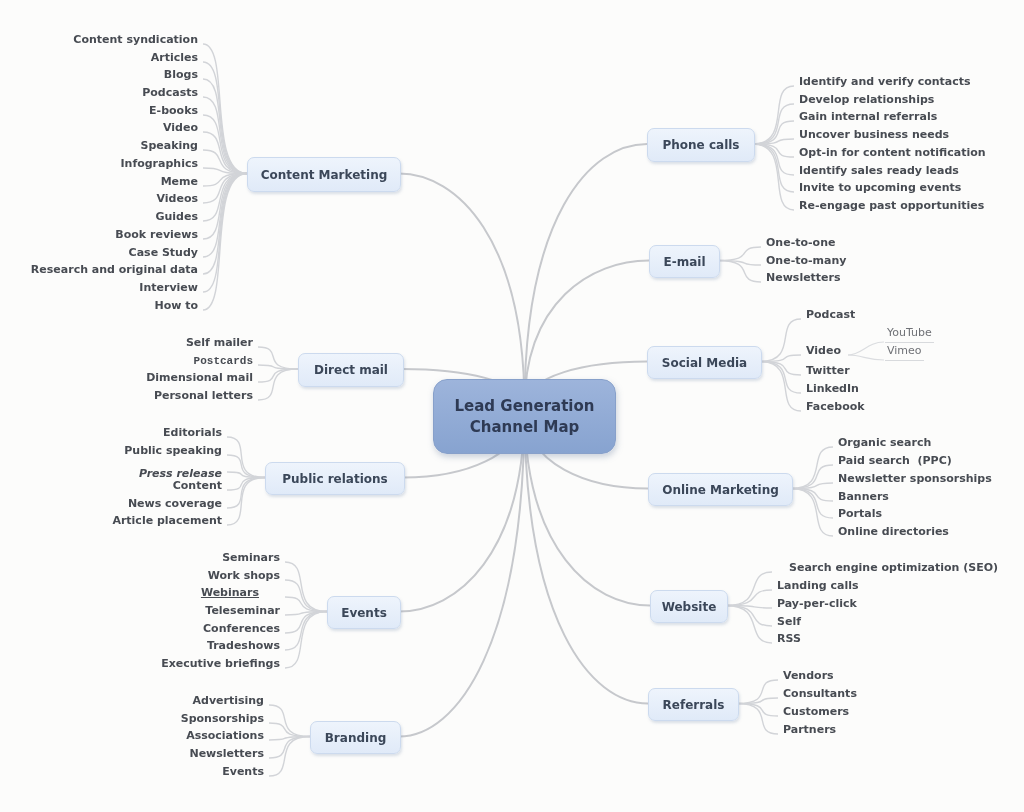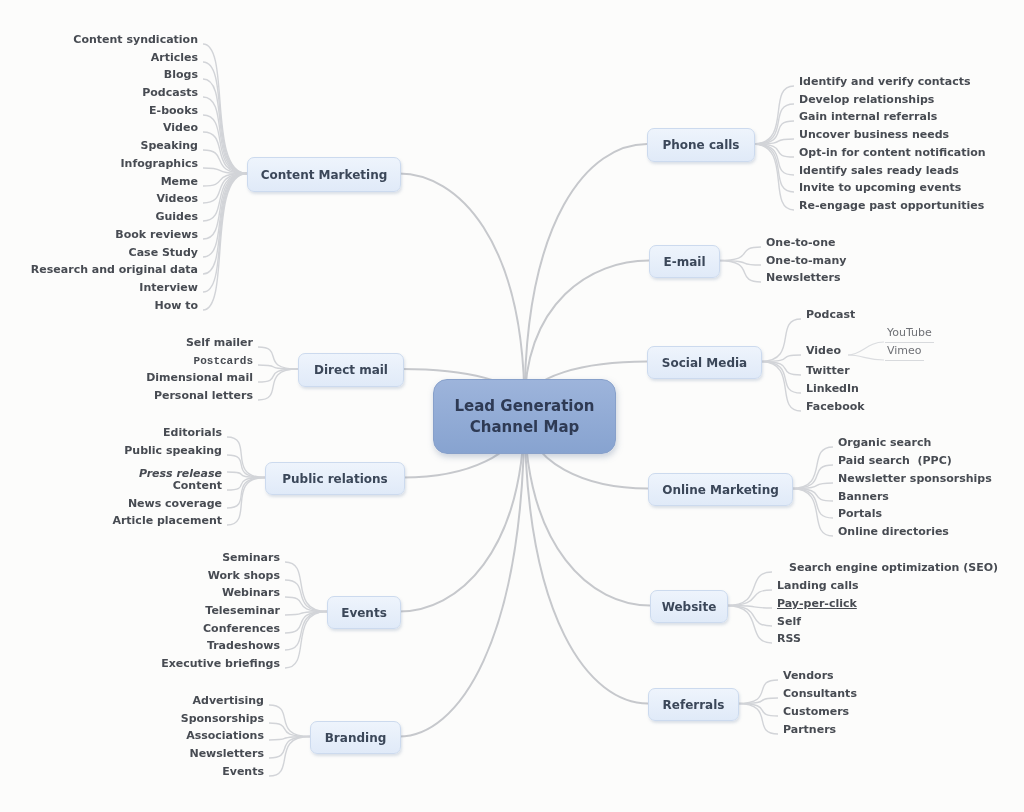--- a/index.html
+++ b/index.html
@@ -155,21 +155,21 @@
       <div class="branch-box" style="left: 298px; top: 353px; width: 104px; height: 32px;">Direct mail</div>
       <div class="leaf left" style="top: 424px; right: 802px;">Editorials</div>
       <div class="leaf left" style="top: 442px; right: 802px;">Public speaking</div>
       <div class="leaf left" style="top: 465px; right: 802px; font-style: italic;">Press release</div>
       <div class="leaf left" style="top: 477px; right: 802px;">Content</div>
       <div class="leaf left" style="top: 495px; right: 802px;">News coverage</div>
       <div class="leaf left" style="top: 512px; right: 802px;">Article placement</div>
       <div class="branch-box" style="left: 265px; top: 462px; width: 138px; height: 31px;">Public relations</div>
       <div class="leaf left" style="top: 549px; right: 744px;">Seminars</div>
       <div class="leaf left" style="top: 567px; right: 744px;">Work shops</div>
-      <div class="leaf left" style="top: 584px; right: 744px;">Webinars</div>
+      <div class="leaf left" style="top: 584px; right: 765px; text-decoration: underline;">Webinars</div>
       <div class="leaf left" style="top: 602px; right: 744px;">Teleseminar</div>
       <div class="leaf left" style="top: 620px; right: 744px;">Conferences</div>
       <div class="leaf left" style="top: 637px; right: 744px;">Tradeshows</div>
       <div class="leaf left" style="top: 655px; right: 744px;">Executive briefings</div>
       <div class="branch-box" style="left: 327px; top: 596px; width: 72px; height: 31px;">Events</div>
       <div class="leaf left" style="top: 692px; right: 760px;">Advertising</div>
       <div class="leaf left" style="top: 710px; right: 760px;">Sponsorships</div>
       <div class="leaf left" style="top: 727px; right: 760px;">Associations</div>
       <div class="leaf left" style="top: 745px; right: 760px;">Newsletters</div>
       <div class="leaf left" style="top: 763px; right: 760px;">Events</div>
@@ -197,21 +197,21 @@
       <div class="branch-box" style="left: 647px; top: 346px; width: 113px; height: 31px;">Social Media</div>
       <div class="leaf right" style="top: 434px; left: 838px;">Organic search</div>
       <div class="leaf right" style="top: 452px; left: 838px; text-align: right;">Paid search  (PPC)</div>
       <div class="leaf right" style="top: 470px; left: 838px;">Newsletter sponsorships</div>
       <div class="leaf right" style="top: 488px; left: 838px;">Banners</div>
       <div class="leaf right" style="top: 505px; left: 838px;">Portals</div>
       <div class="leaf right" style="top: 523px; left: 838px;">Online directories</div>
       <div class="branch-box" style="left: 648px; top: 473px; width: 143px; height: 31px;">Online Marketing</div>
       <div class="leaf right" style="top: 559px; left: 777px; margin-left: 12px;">Search engine optimization (SEO)</div>
       <div class="leaf right" style="top: 577px; left: 777px;">Landing calls</div>
-      <div class="leaf right" style="top: 595px; left: 777px; text-decoration: underline;">Pay-per-click</div>
+      <div class="leaf right" style="top: 595px; left: 777px;">Pay-per-click</div>
       <div class="leaf right" style="top: 613px; left: 777px;">Self</div>
       <div class="leaf right" style="top: 630px; left: 777px;">RSS</div>
       <div class="branch-box" style="left: 650px; top: 590px; width: 76px; height: 31px;">Website</div>
       <div class="leaf right" style="top: 667px; left: 783px;">Vendors</div>
       <div class="leaf right" style="top: 685px; left: 783px;">Consultants</div>
       <div class="leaf right" style="top: 703px; left: 783px;">Customers</div>
       <div class="leaf right" style="top: 721px; left: 783px;">Partners</div>
       <div class="branch-box" style="left: 648px; top: 688px; width: 89px; height: 31px;">Referrals</div>
       <div class="center-box" style="left: 433px; top: 379px; width: 183px; height: 75px;">Lead Generation Channel Map</div>
     </div>

